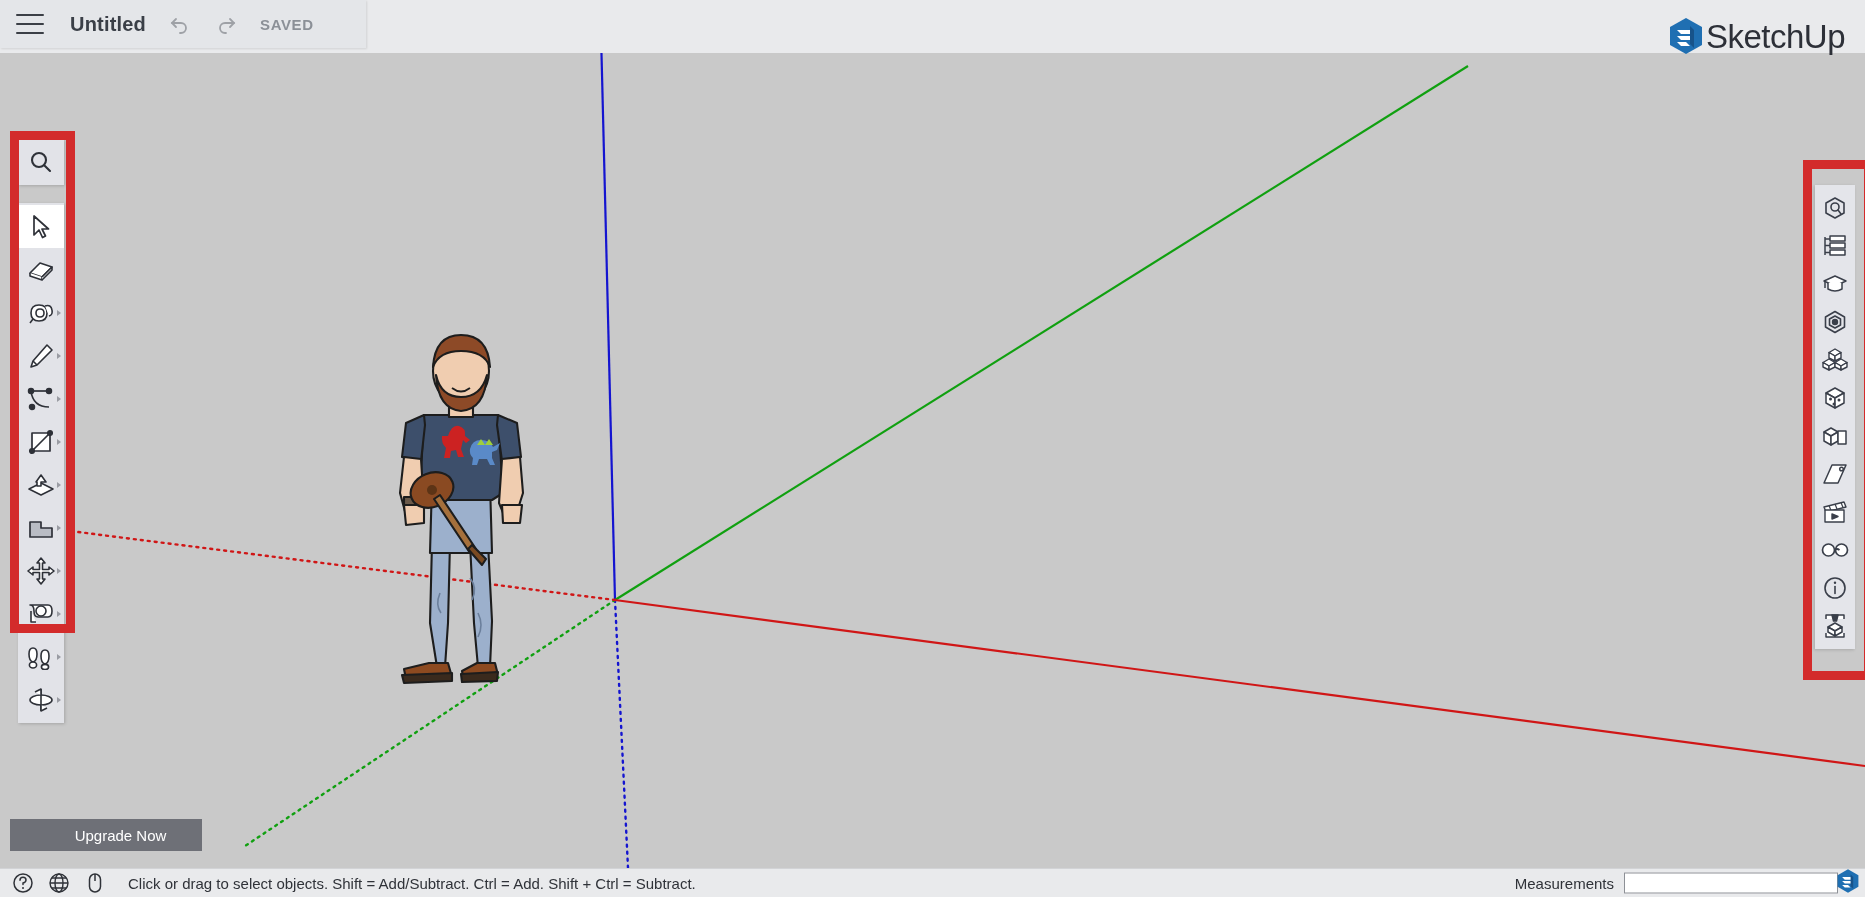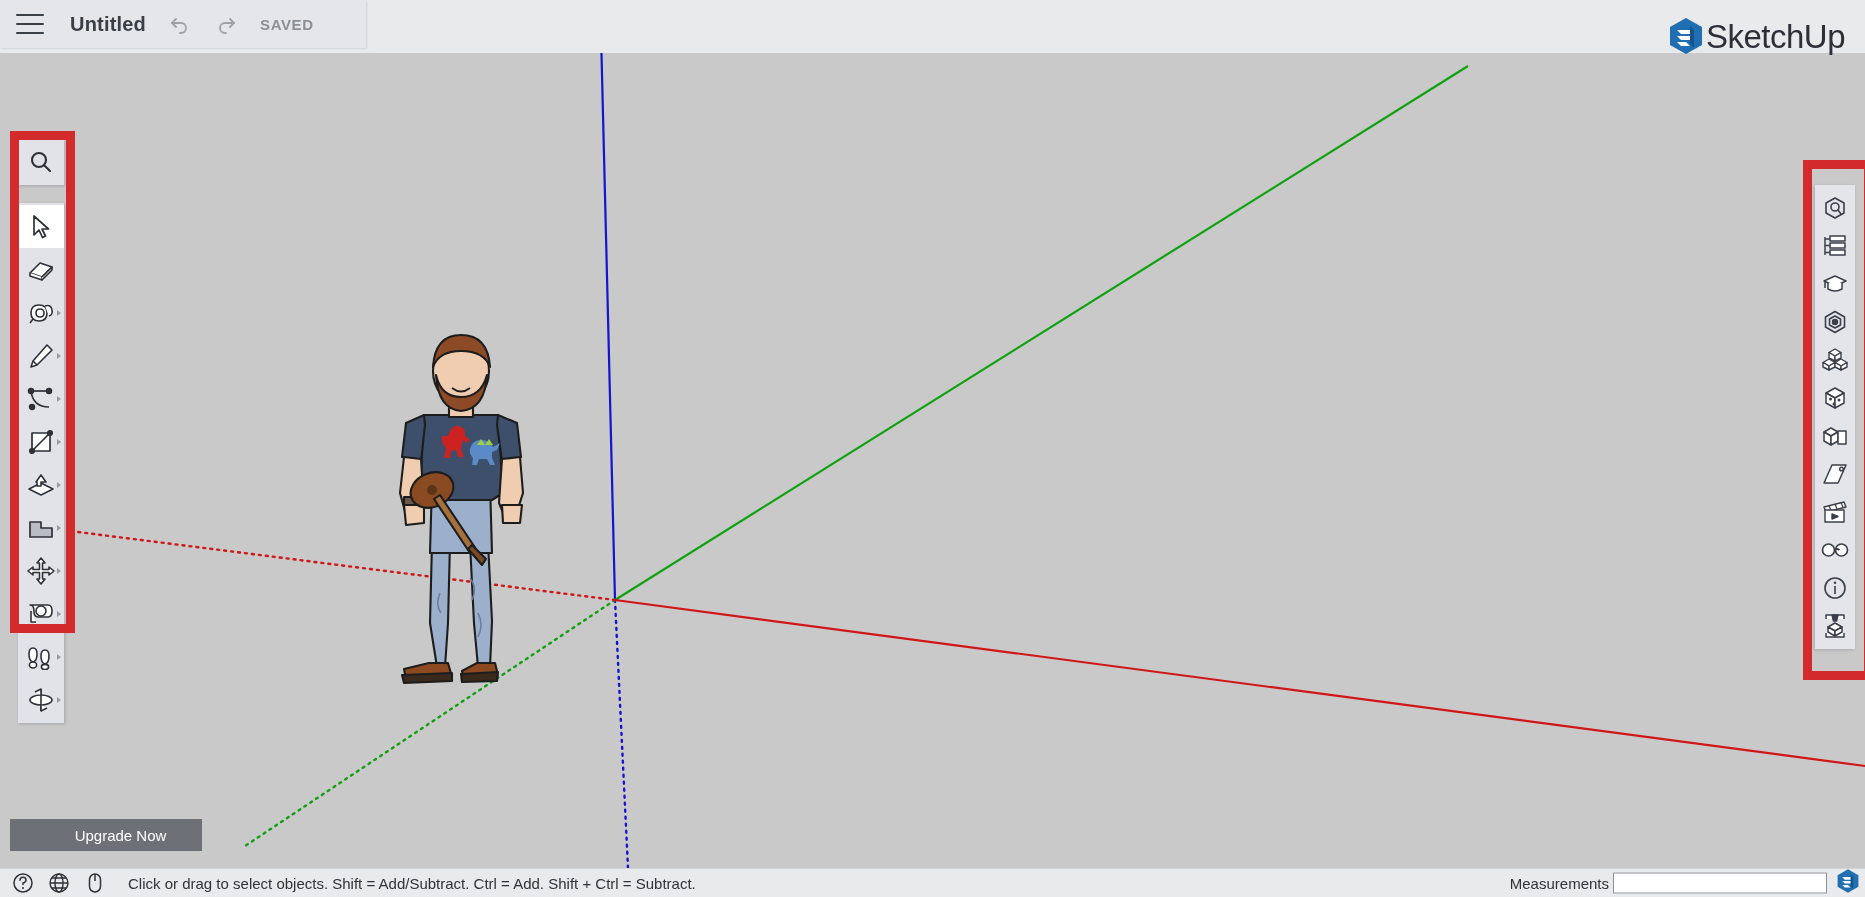--- a/index.html
+++ b/index.html
@@ -142,23 +142,23 @@
     border-top: 1px solid #d2d3d6;
     z-index: 22;
   }
   .sb-icons { display: flex; align-items: center; gap: 14px; margin-left: 12px; }
   .sb-icon { width: 22px; height: 22px; cursor: pointer; }
   .status-text {
     margin-left: 22px; font-size: 15px; color: #2f3238;
     white-space: nowrap;
   }
   .measure-group {
-    position: absolute; right: 38px; top: 50%;
+    position: absolute; right: 27px; top: 50%;
     transform: translateY(-50%);
-    display: flex; align-items: center; gap: 4px;
+    display: flex; align-items: center; gap: 10px;
   }
   .measure-label { font-size: 15px; color: #2f3238; }
   .measure-input {
     width: 214px; height: 21px;
     background: #ffffff;
     border: 1px solid #8d9096;
     font-family: "Liberation Sans", sans-serif;
     font-size: 13px;
     padding: 0 4px;
     outline: none;

